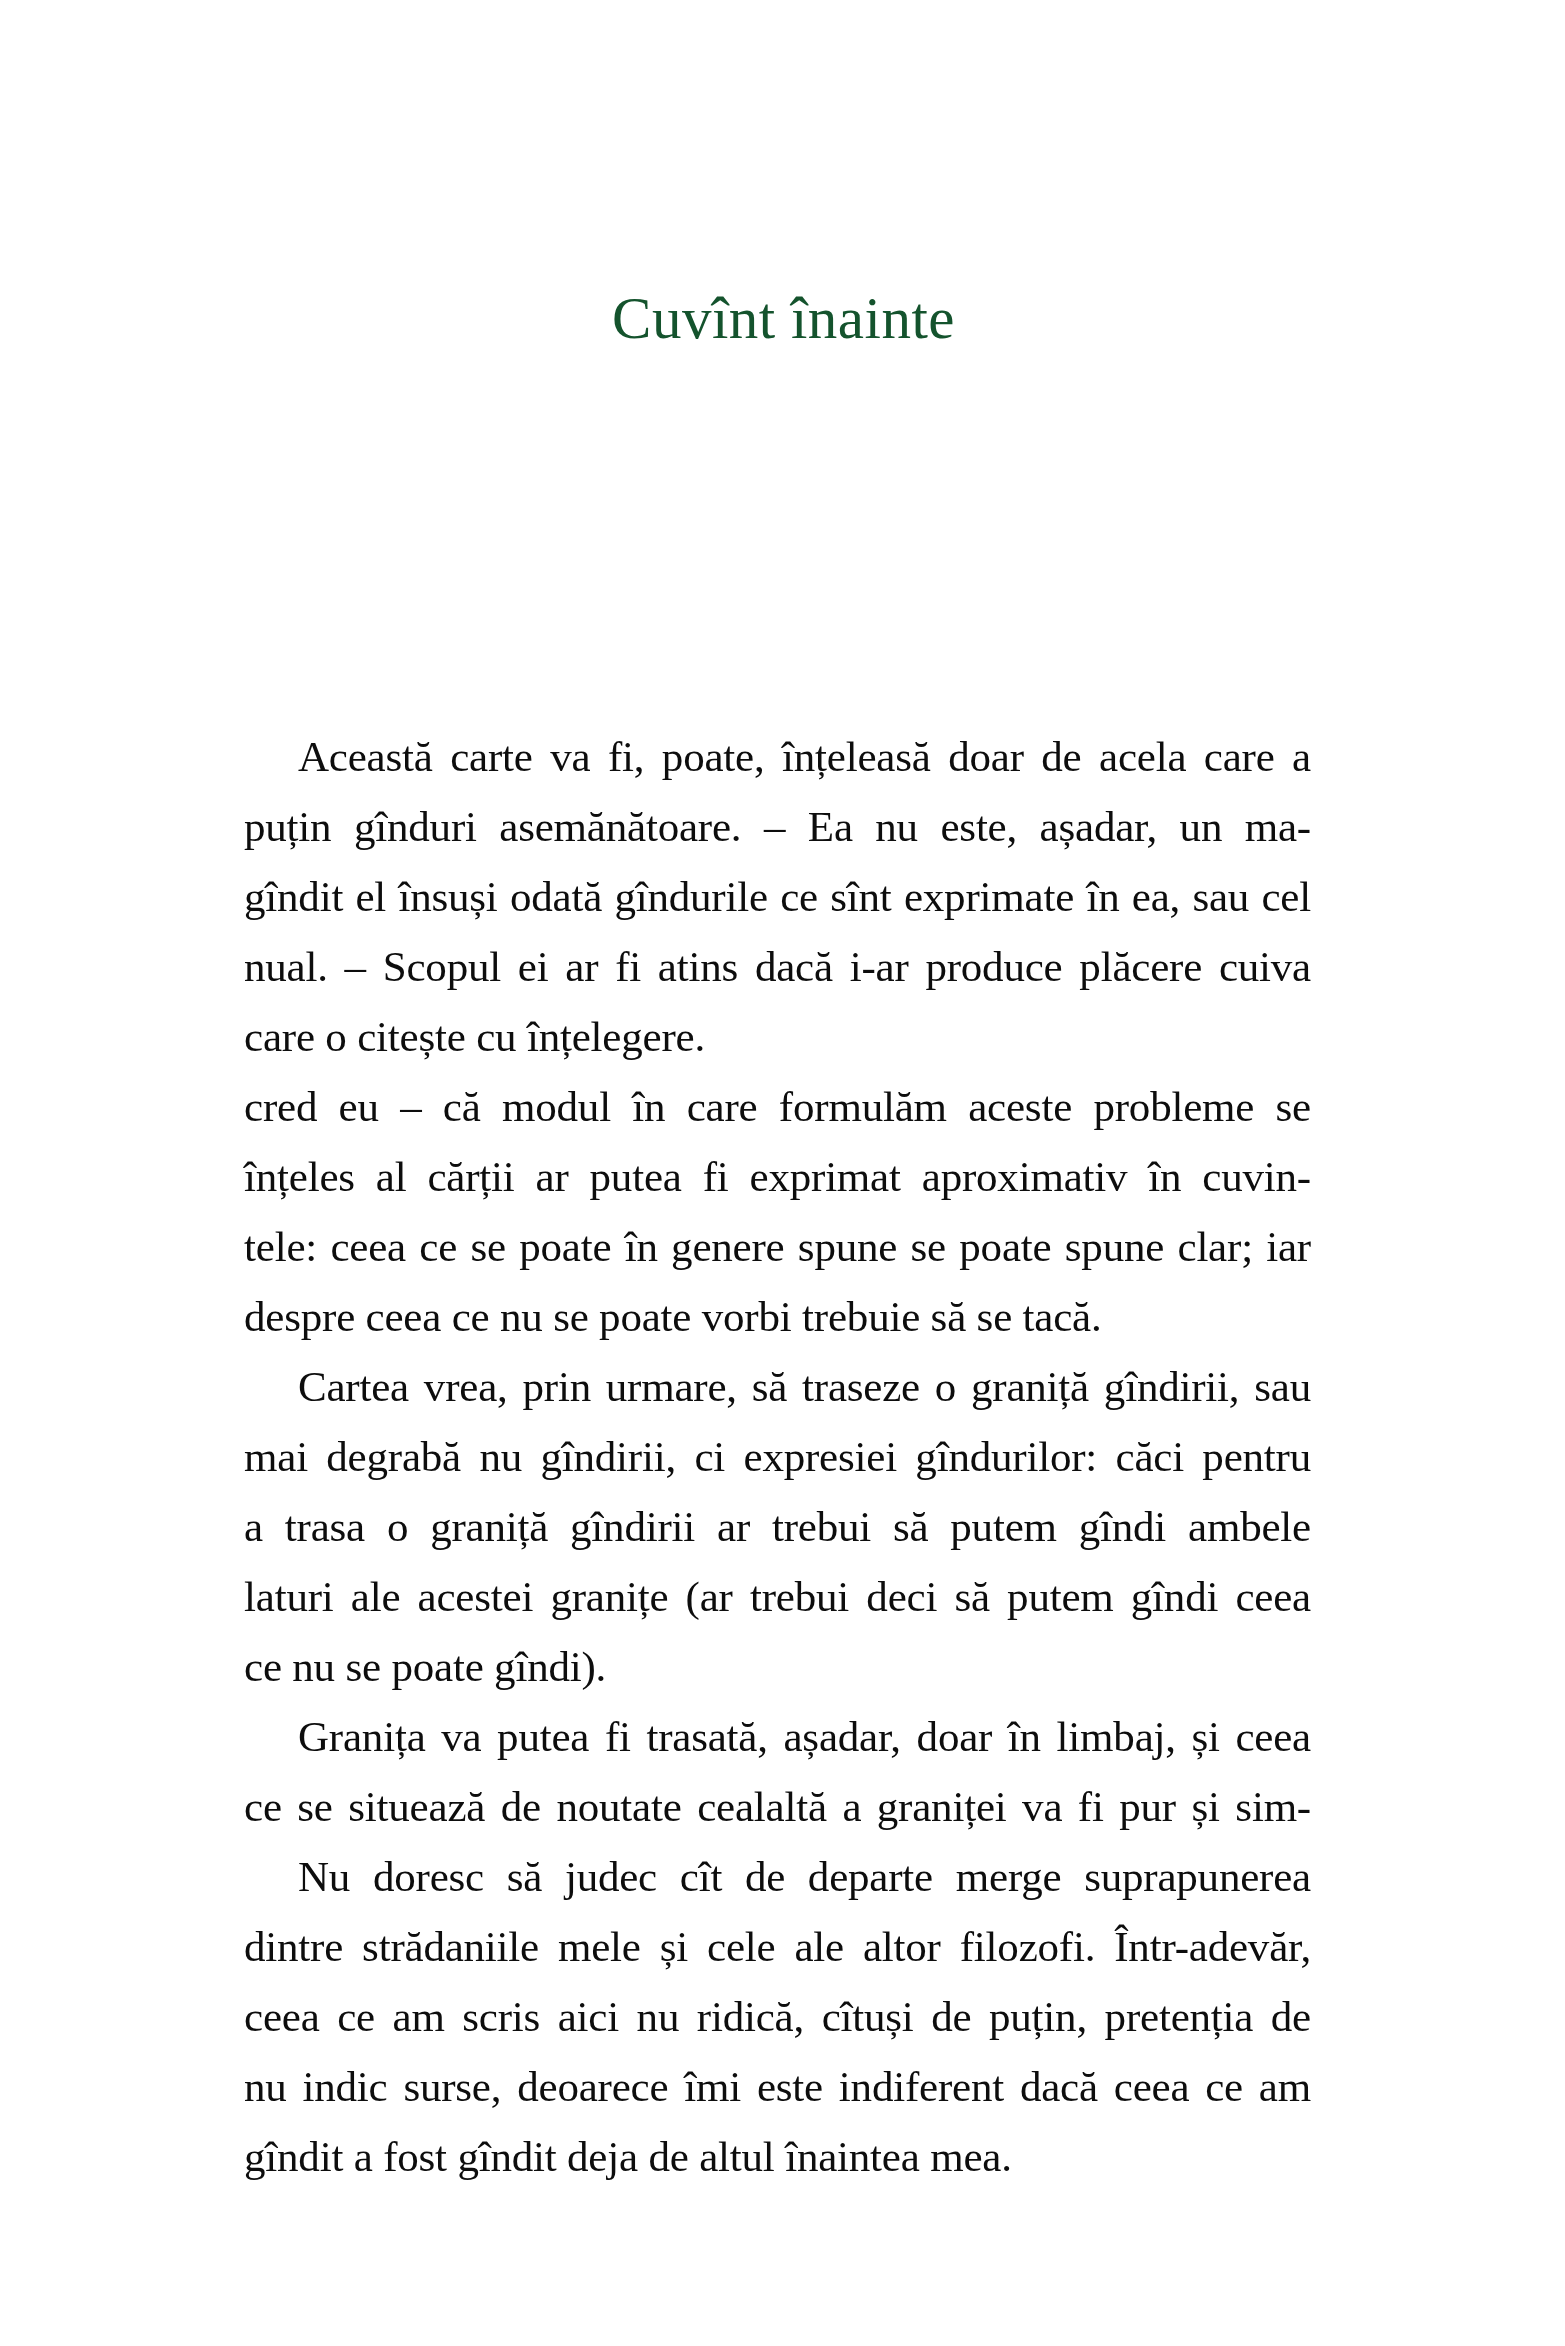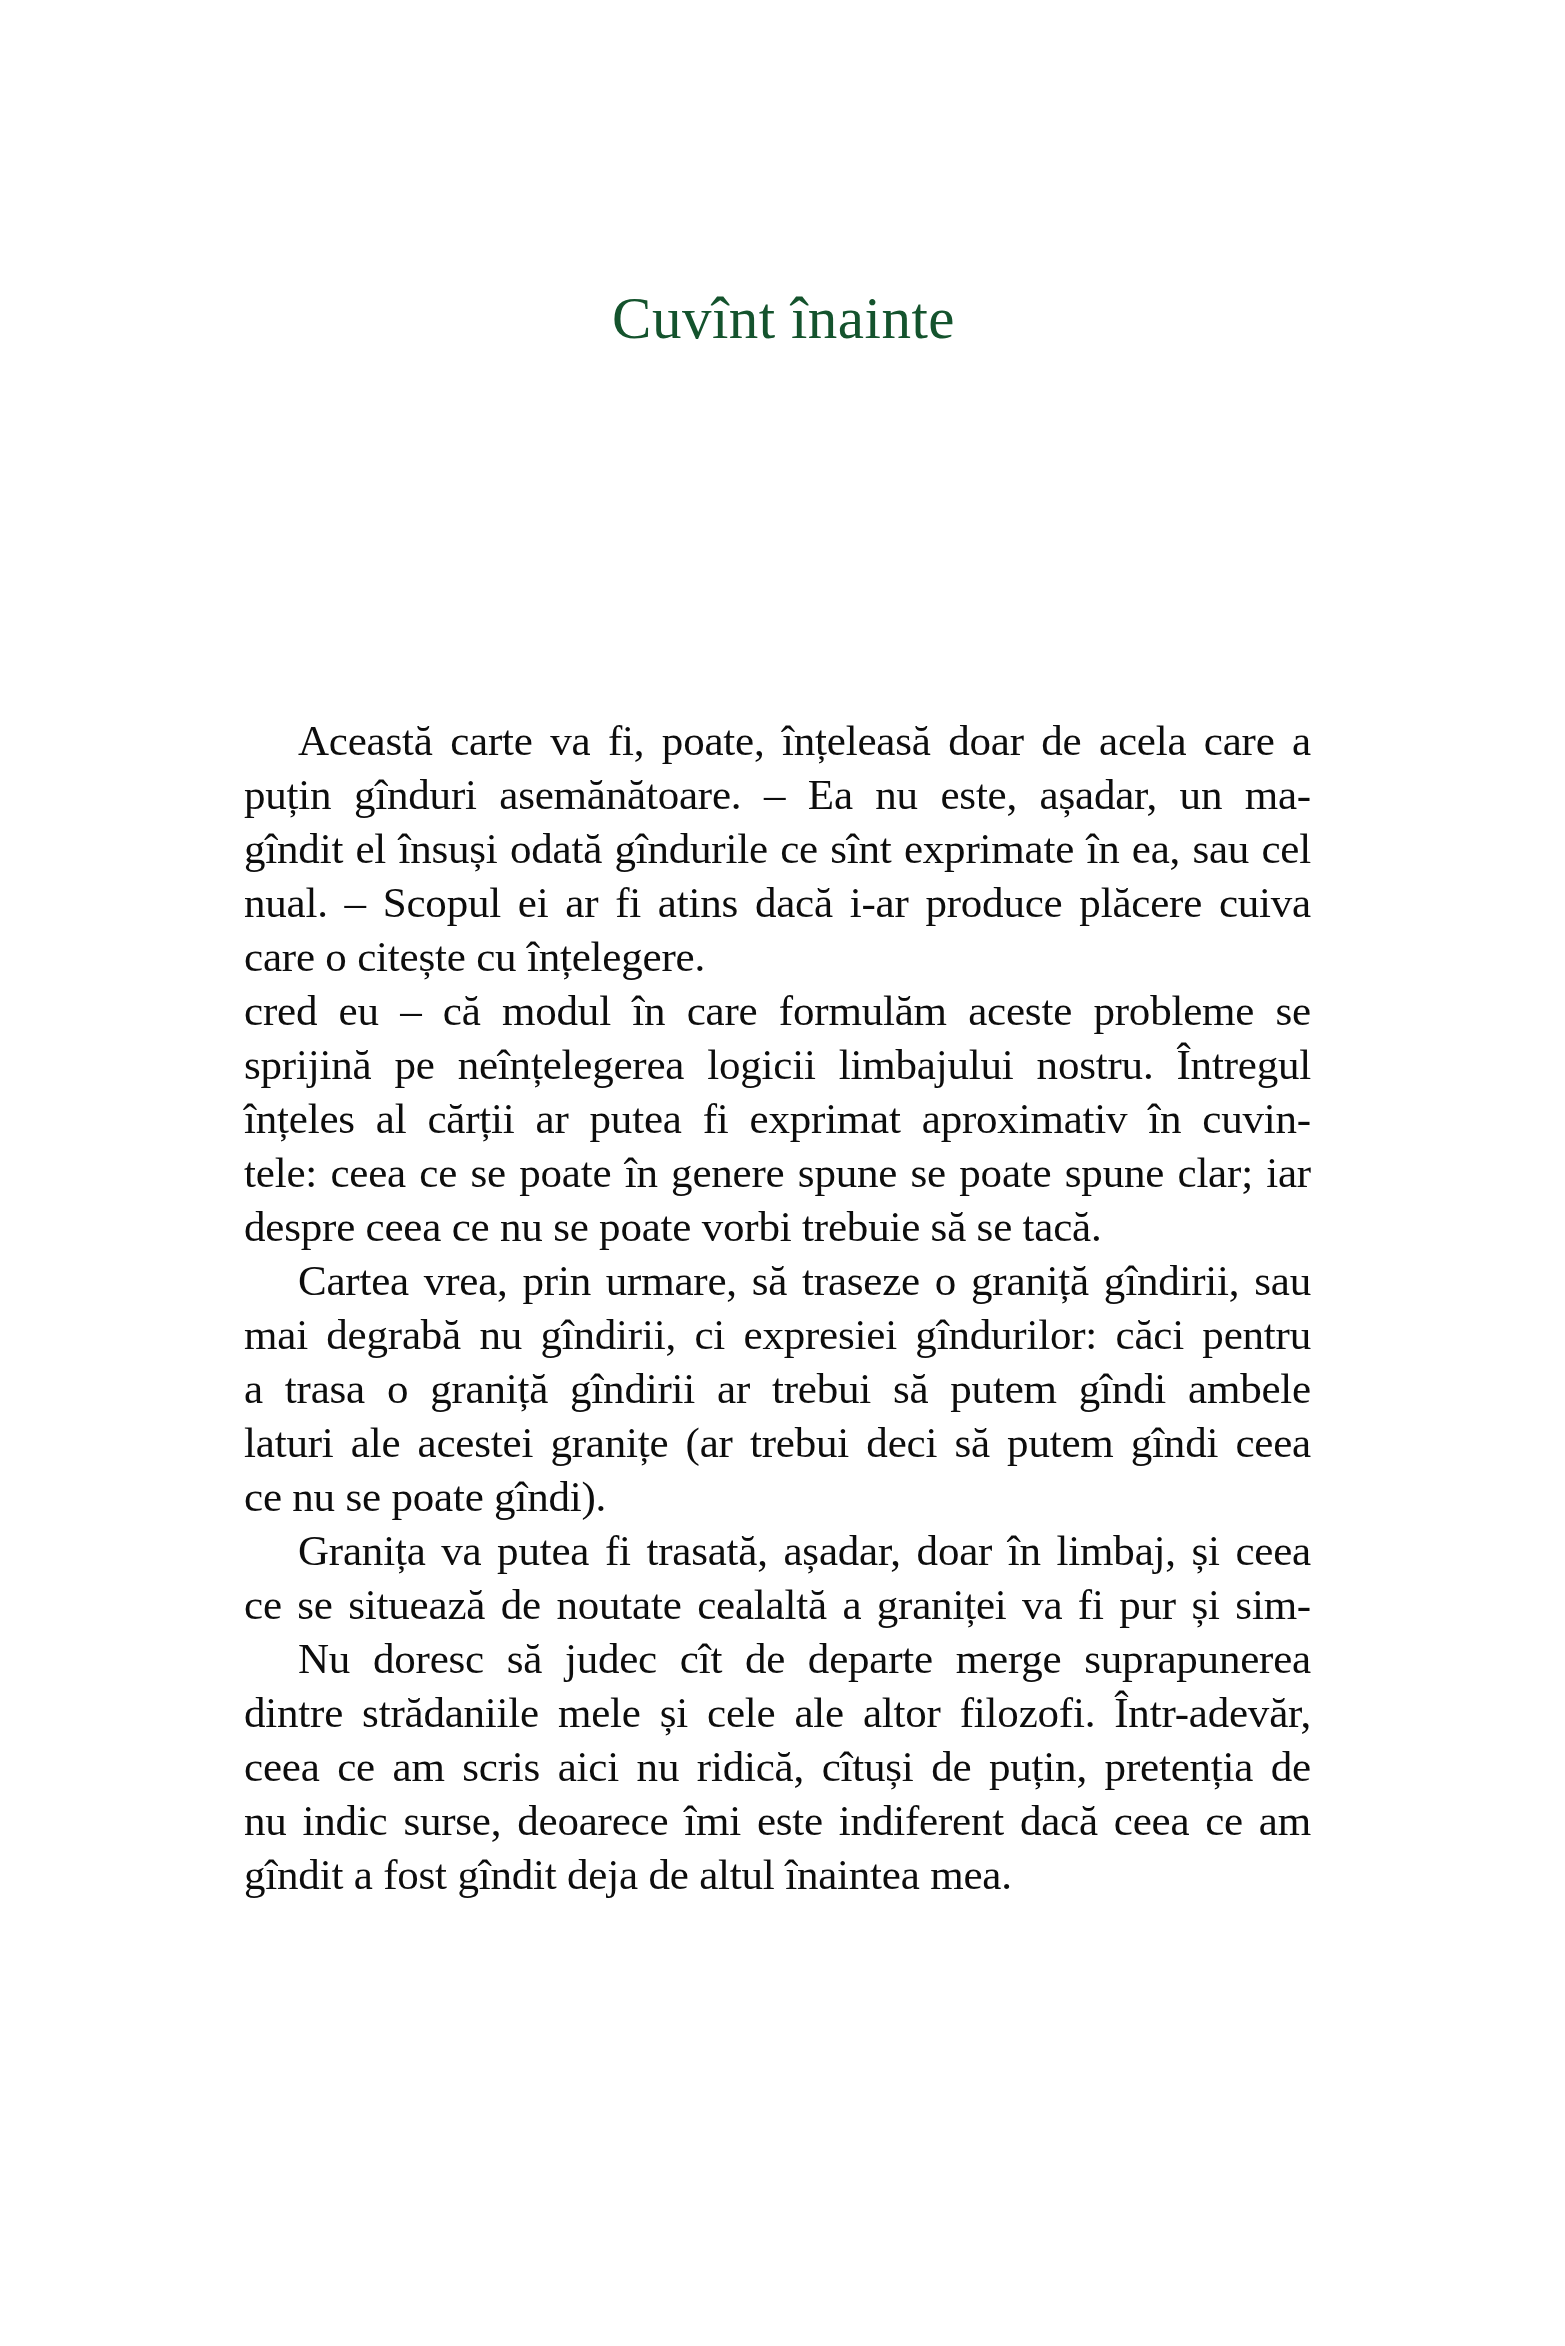--- a/index.html
+++ b/index.html
@@ -40,41 +40,41 @@
     font-size: 43px;
     line-height: 54px;
     letter-spacing: -0.2px;
   }
   .line {
     height: 54px;
     text-align: justify;
     text-align-last: justify;
     overflow: visible;
     white-space: normal;
+    margin-top: 16px;
   }
   .line.indent {
     text-indent: 54px;
   }
   .line.last {
     text-align-last: left;
   }
 </style>
 </head>
 <body>
 
 <div class="page">
   <h1 class="title">Cuvînt înainte</h1>
   <div class="textblock">
       <div class="line indent">Această carte va fi, poate, înțeleasă doar de acela care a</div>
       <div class="line">puțin gînduri asemănătoare. – Ea nu este, așadar, un ma-</div>
       <div class="line">gîndit el însuși odată gîndurile ce sînt exprimate în ea, sau cel</div>
       <div class="line">nual. –  Scopul ei ar fi atins dacă i-ar produce plăcere cuiva</div>
       <div class="line last">care o citește cu înțelegere.</div>
       <div class="line">cred eu – că modul în care formulăm aceste probleme se</div>
-      <div class="line">sprijină pe neînțelegerea logicii limbajului nostru. Întregul</div>
       <div class="line">înțeles al cărții ar putea fi exprimat aproximativ în cuvin-</div>
       <div class="line">tele: ceea ce se poate în genere spune se poate spune clar; iar</div>
       <div class="line last">despre ceea ce nu se poate vorbi trebuie să se tacă.</div>
       <div class="line indent">Cartea vrea, prin urmare, să traseze o graniță gîndirii, sau</div>
       <div class="line">mai degrabă nu gîndirii, ci expresiei gîndurilor: căci pentru</div>
       <div class="line">a trasa o graniță gîndirii ar trebui să putem gîndi ambele</div>
       <div class="line">laturi ale acestei granițe (ar trebui deci să putem gîndi ceea</div>
       <div class="line last">ce nu se poate gîndi).</div>
       <div class="line indent">Granița va putea fi trasată, așadar, doar în limbaj, și ceea</div>
       <div class="line">ce se situează de noutate cealaltă a graniței va fi pur și sim-</div>

